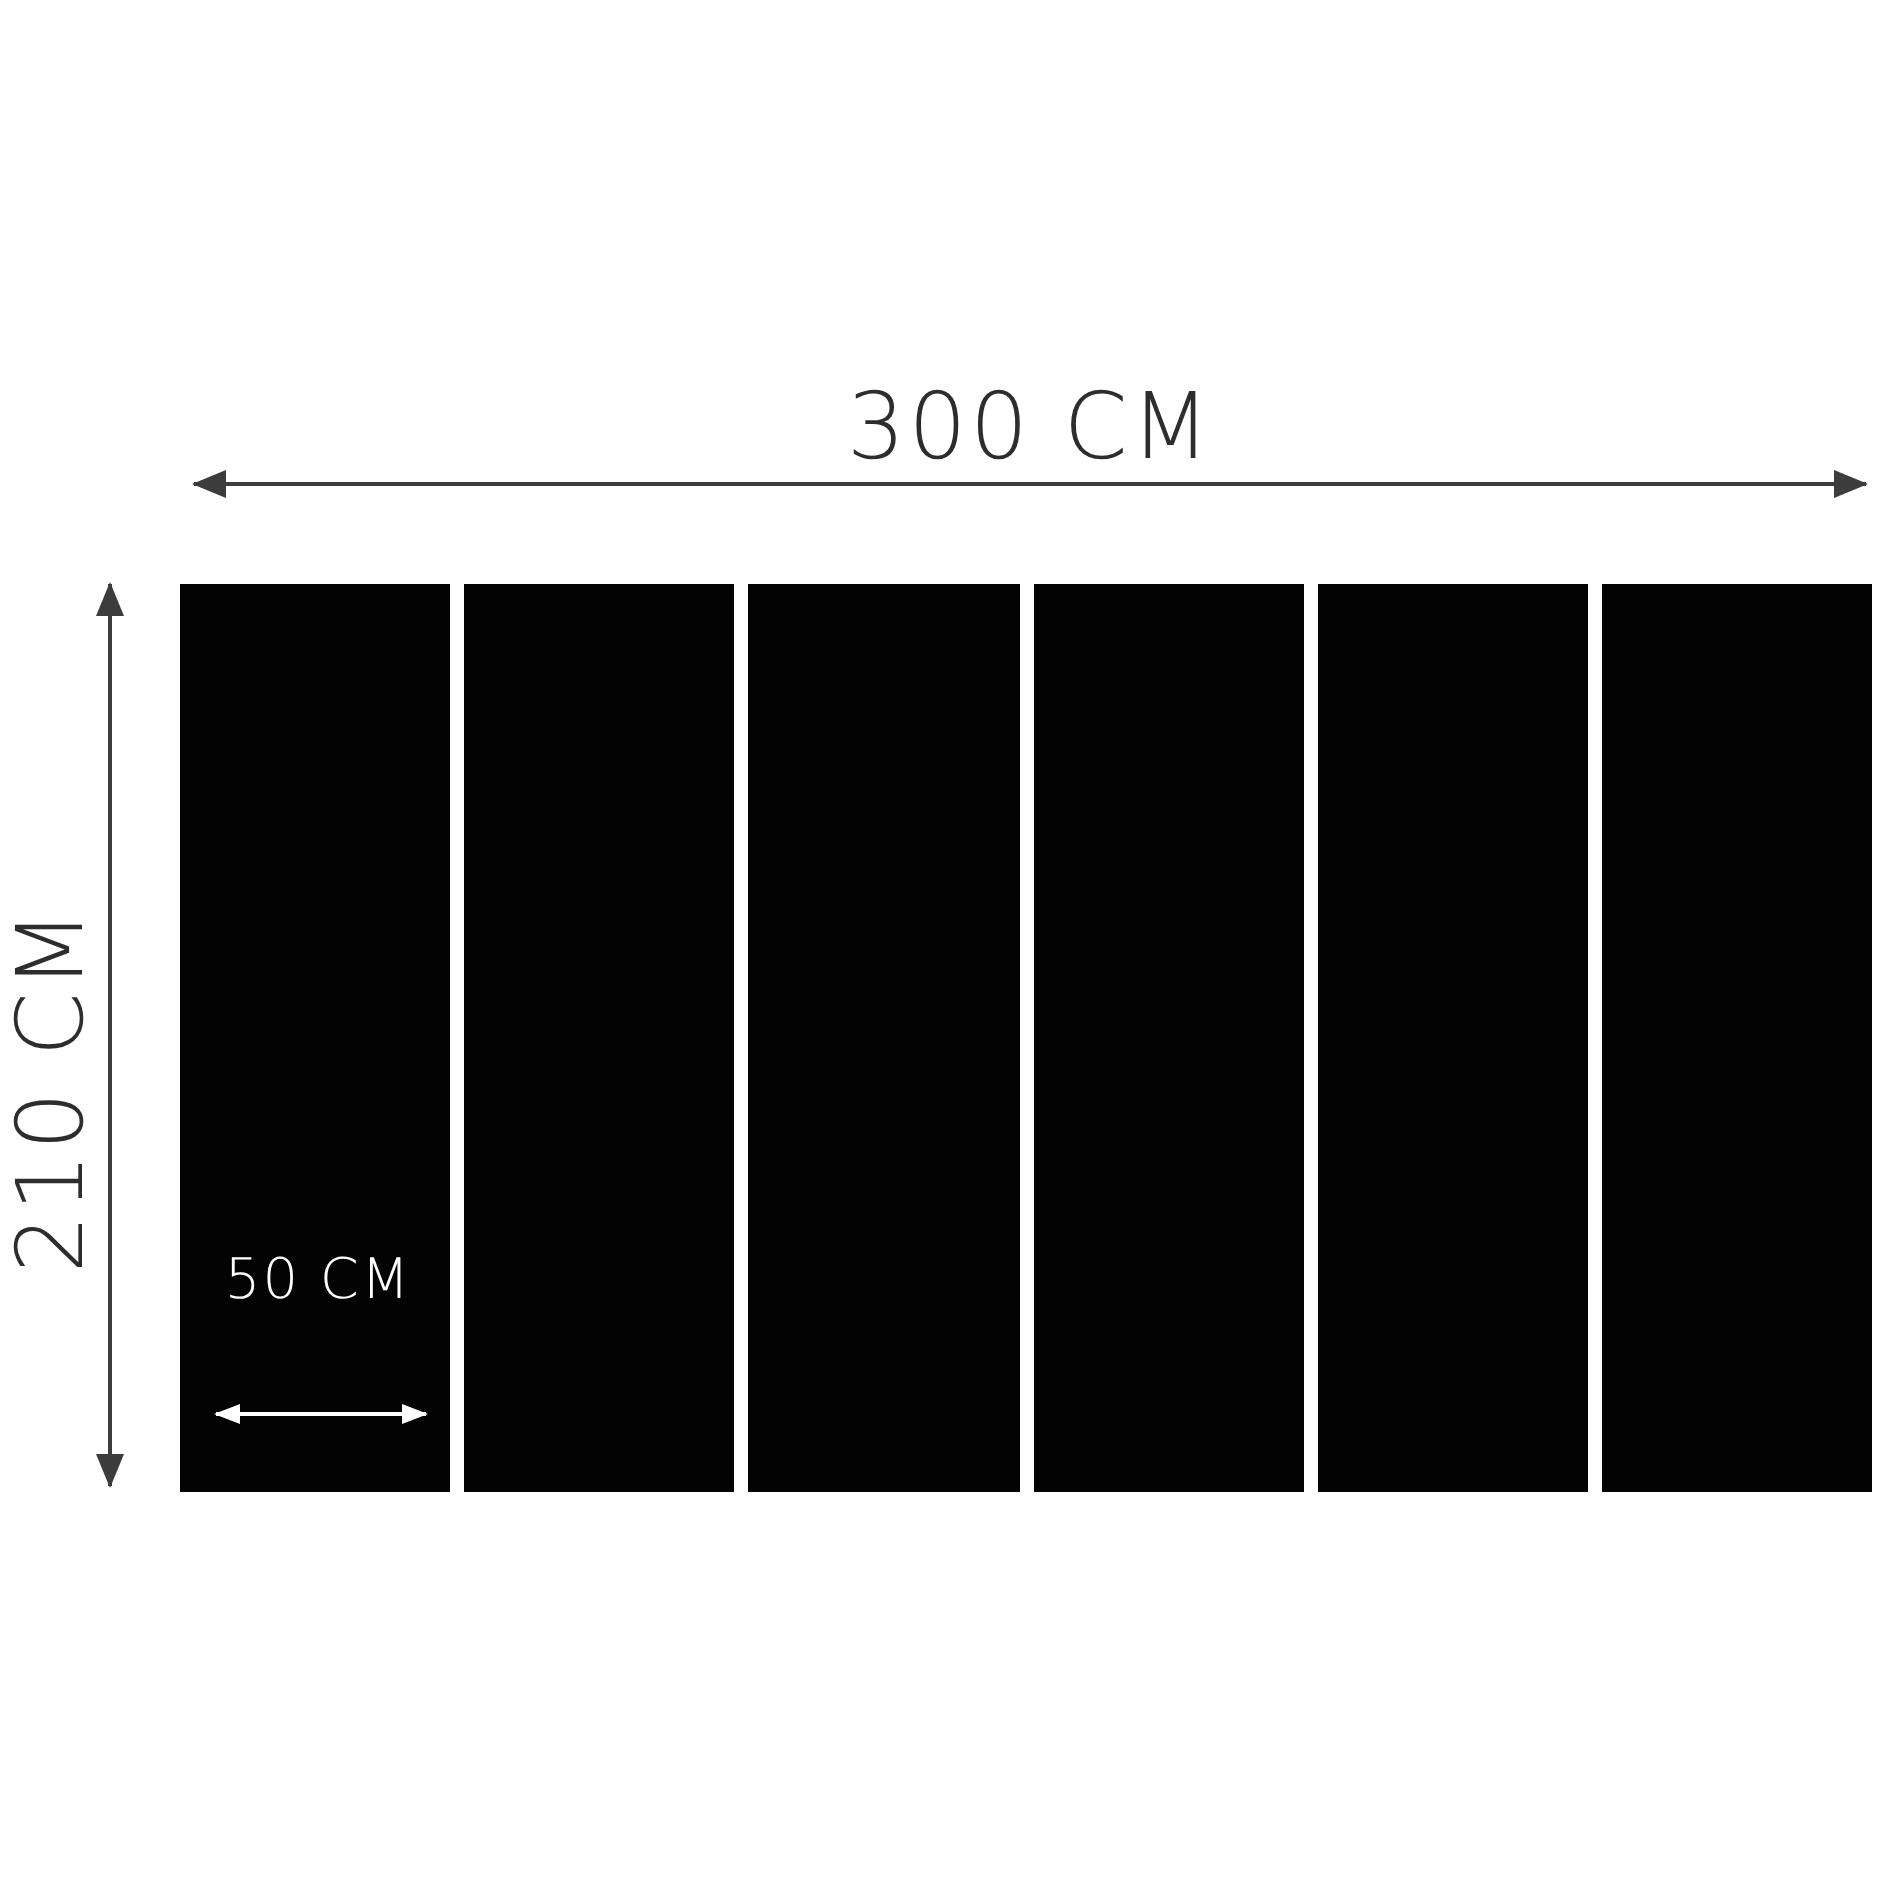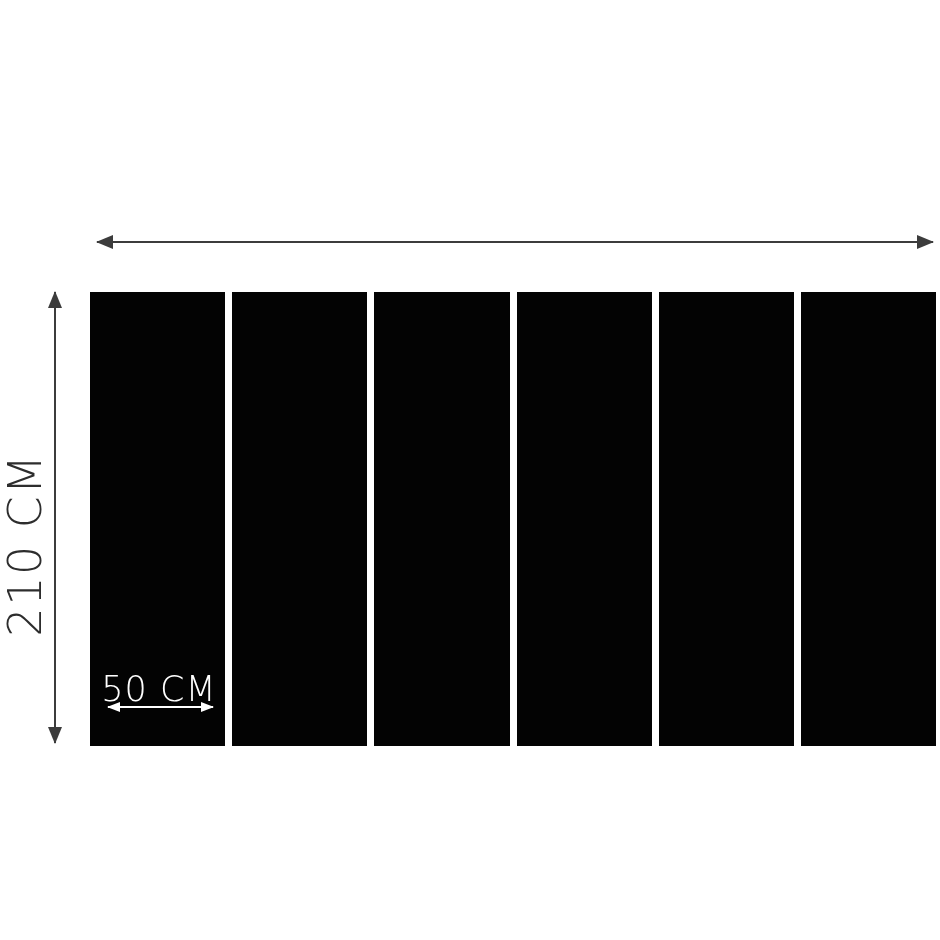--- a/index.html
+++ b/index.html
@@ -34,24 +34,24 @@
   }
   #height-label {
     left: -125px;
     top: 522px;
     width: 300px;
     text-align: center;
     transform: rotate(-90deg);
   }
   #panel-width-label {
     left: 90px;
-    top: 672px;
+    top: 626px;
     width: 138px;
     text-align: center;
-    font-size: 35px;
+    font-size: 28px;
     letter-spacing: 1px;
     color: var(--panel-label, #ffffff);
   }
 
   
   .dim-line-h {
     position: absolute;
     height: 2px;
     --c: var(--dimension-line, #3c3c3c);
     --hw: 7px;   
@@ -145,20 +145,21 @@
     flex: 1 1 0;
     height: 100%;
     background: var(--panel, #000000);
   }
 </style>
 </head>
 <body>
 
 <div class="stage">
 
+  <div class="dim-label" id="width-label">300 CM</div>
   <div class="dim-line-h" id="width-dim"></div>
 
   <div class="dim-label" id="height-label">210 CM</div>
   <div class="dim-line-v" id="height-dim"></div>
 
   <div class="panel-row">
       <div class="panel"></div>
       <div class="panel"></div>
       <div class="panel"></div>
       <div class="panel"></div>

